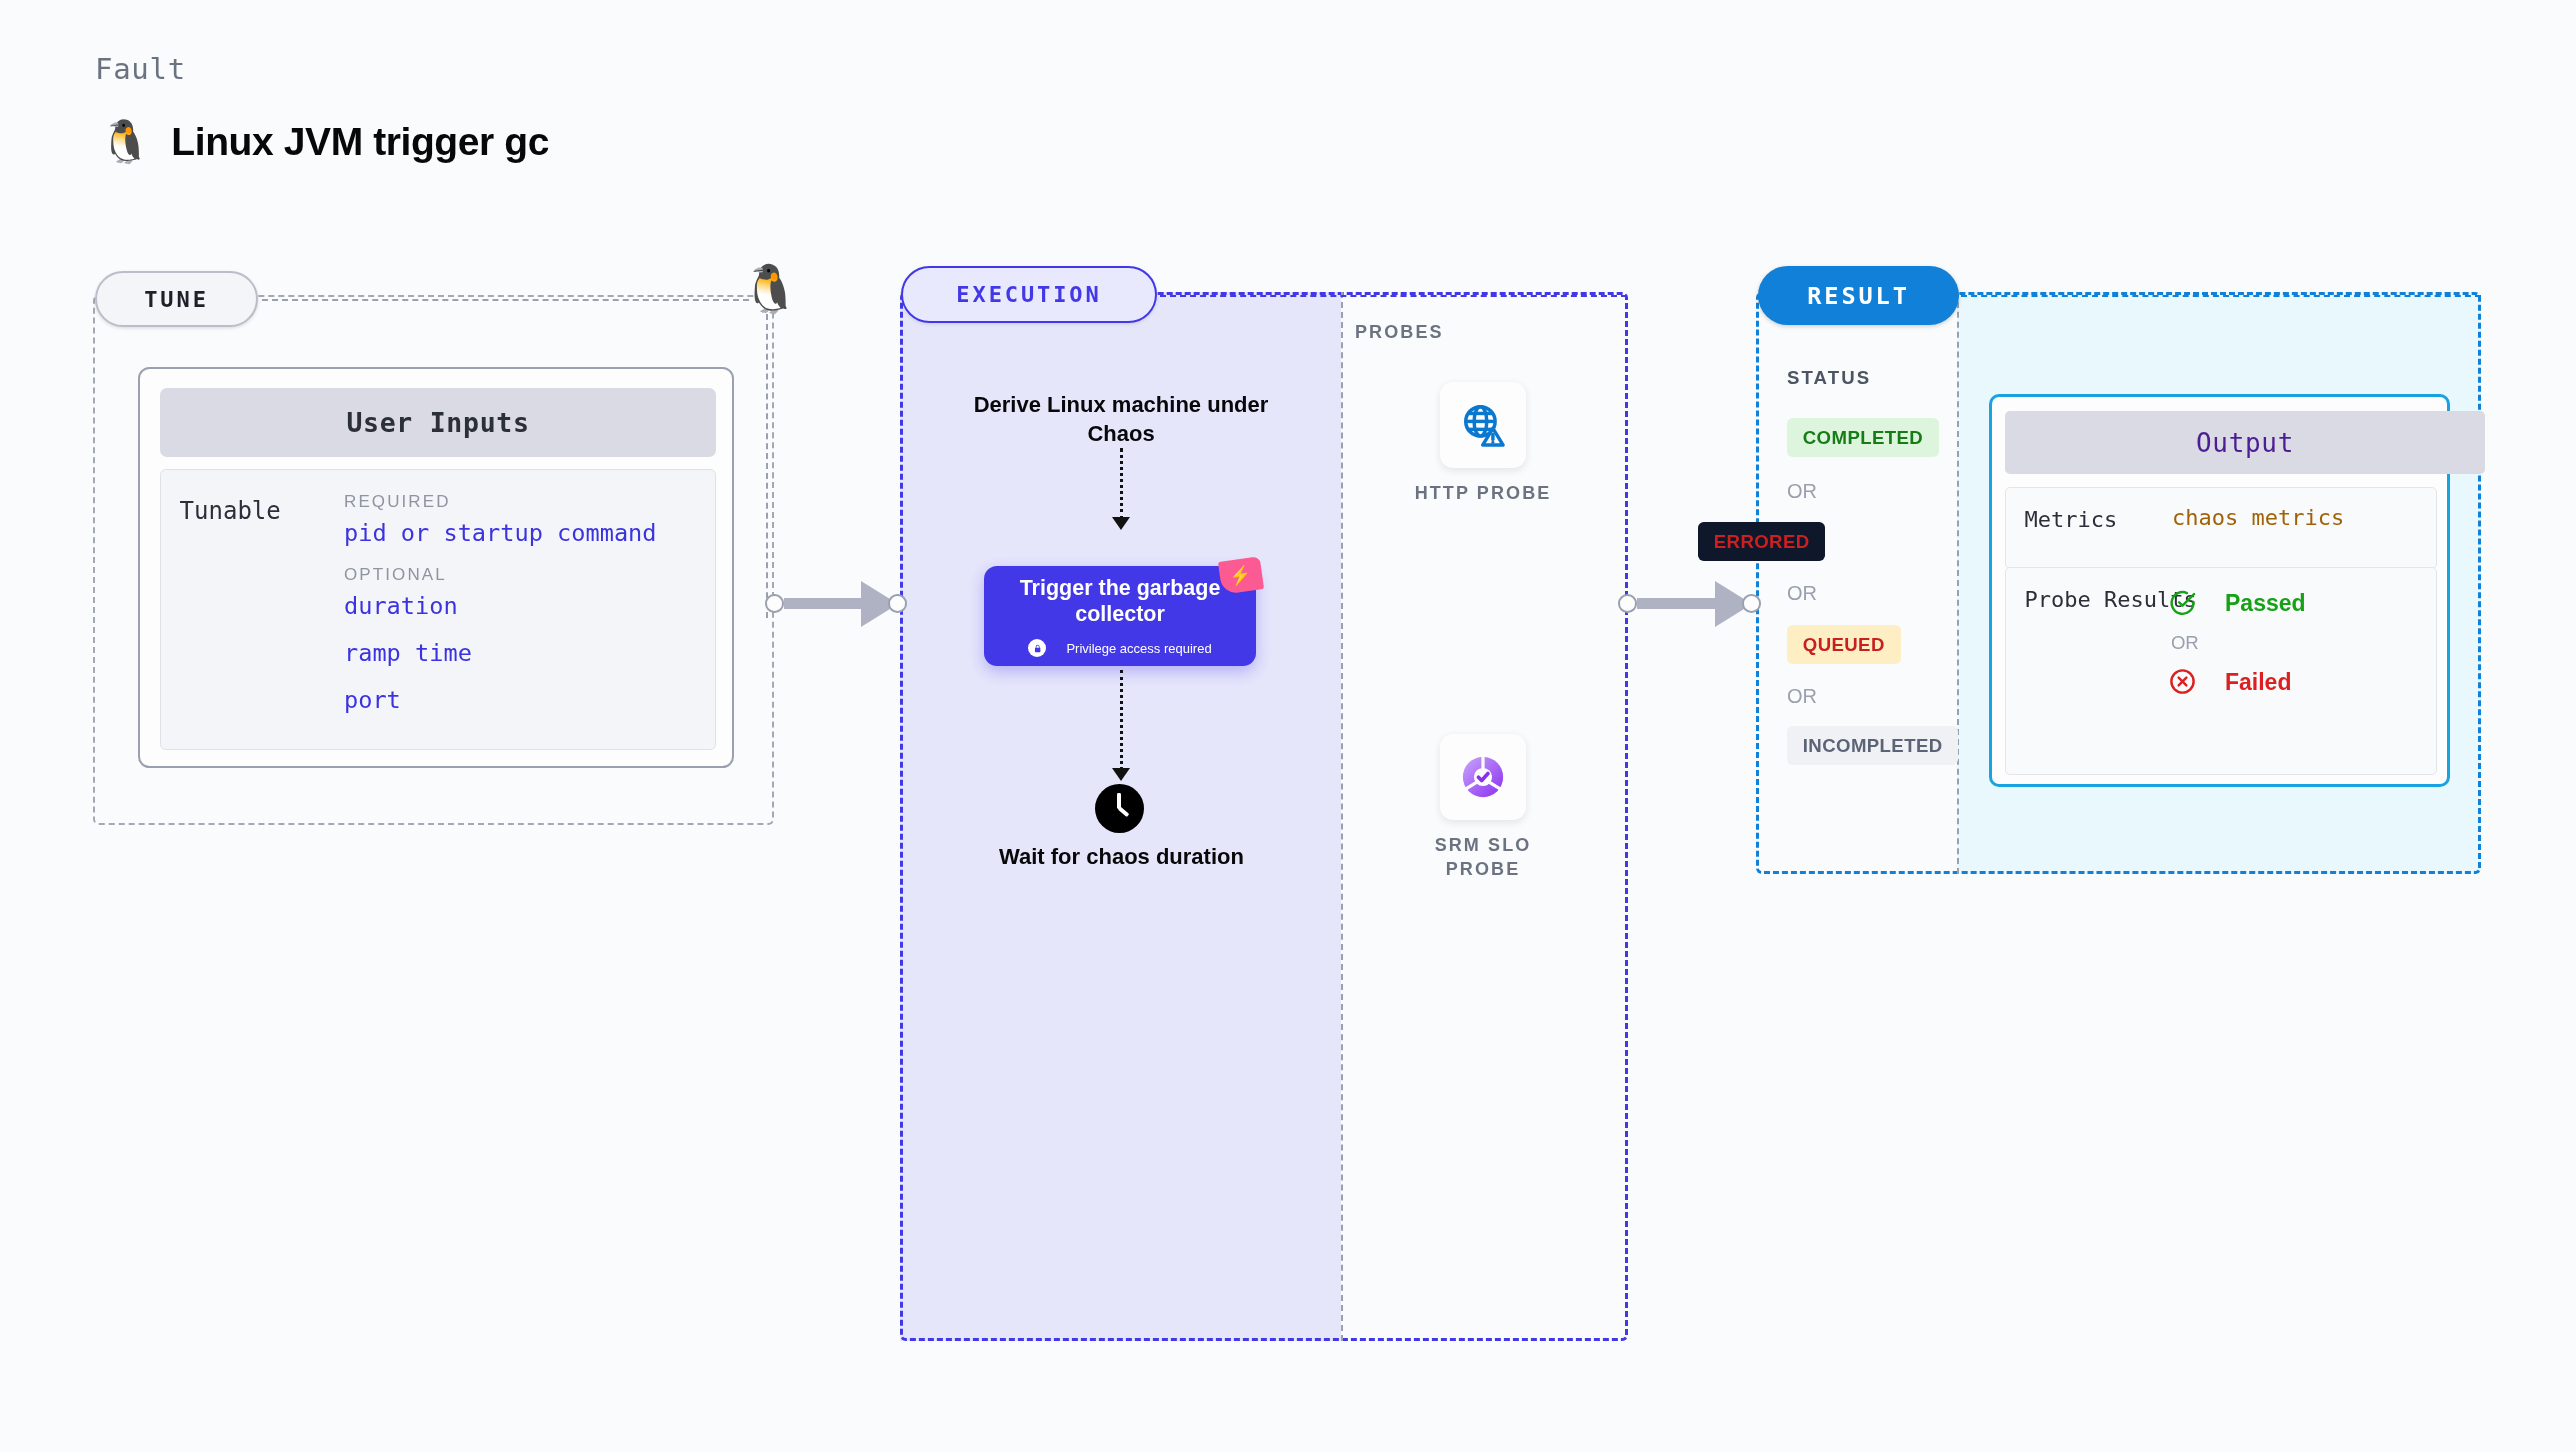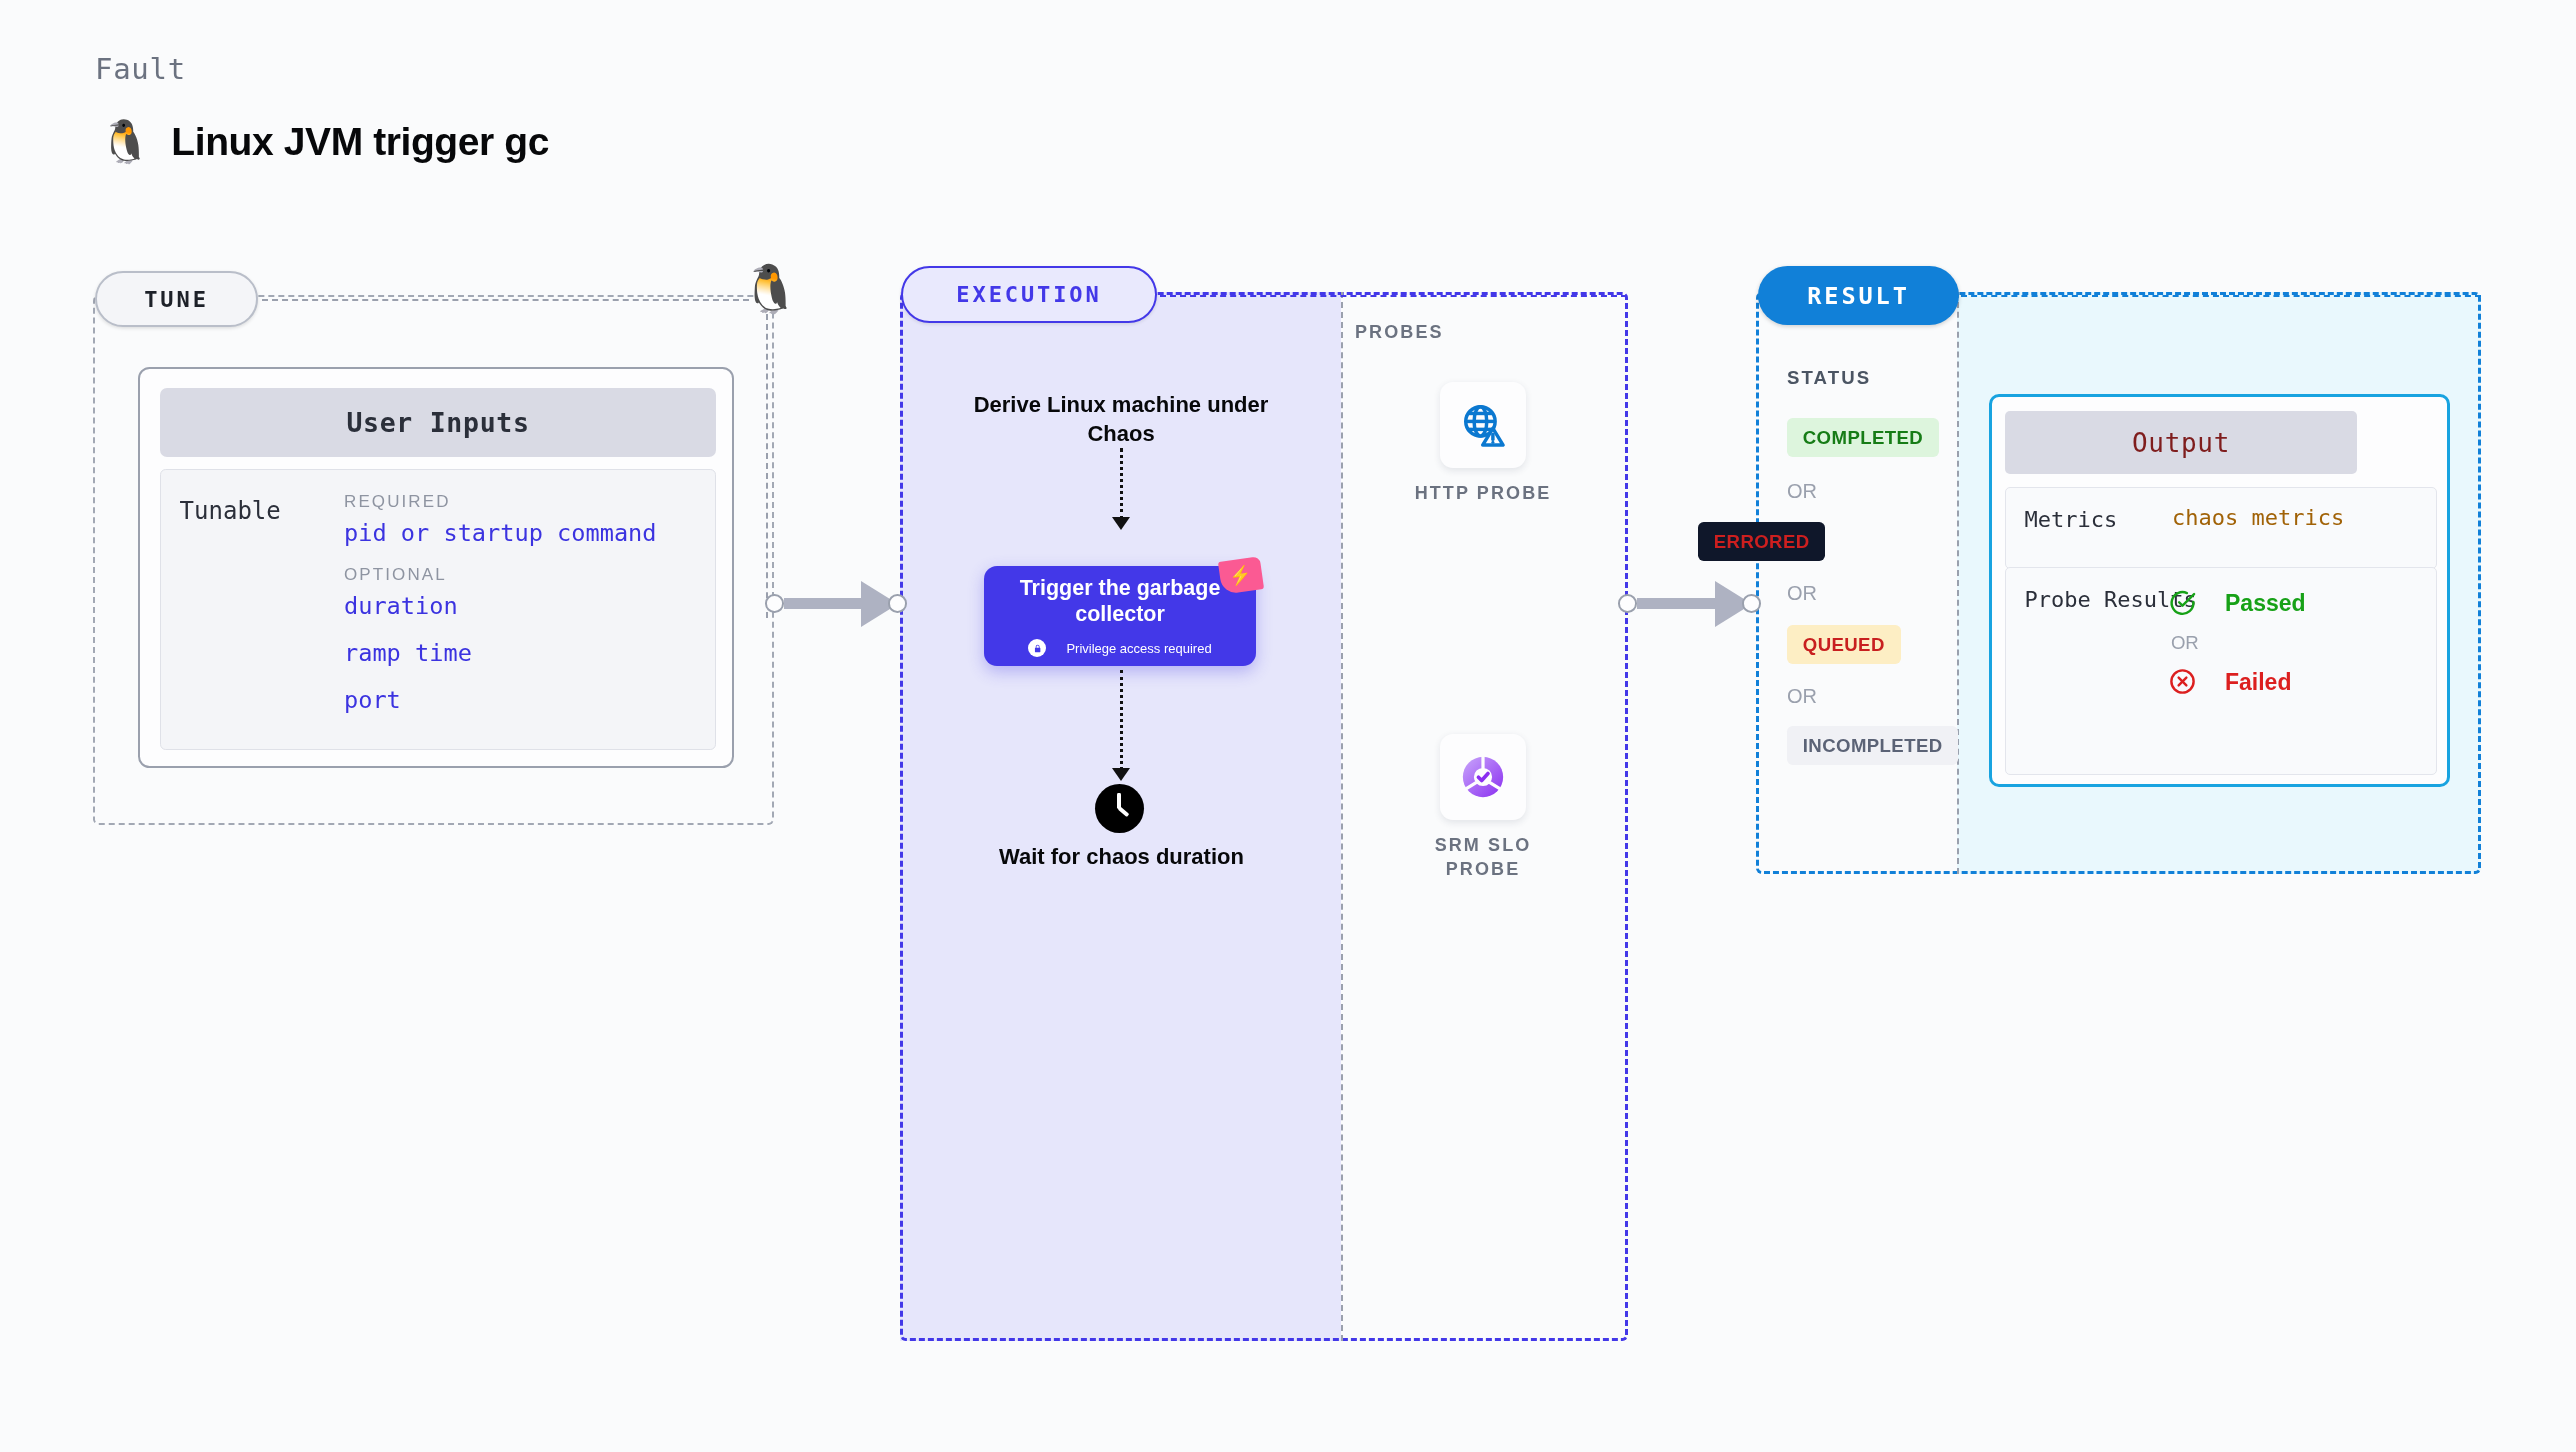--- a/index.html
+++ b/index.html
@@ -197,24 +197,24 @@
   .b-queued      { left: 1787px; top: 625px; background: #fdeec4; color: #c81f1f; }
   .or-3          { left: 1787px; top: 685px; }
   .b-incompleted { left: 1787px; top: 726px; background: #f0f1f5; color: #5b6376; }
 
   
   .out-card {
     position: absolute; left: 1989px; top: 394px; width: 461px; height: 393px;
     background: #fdfdfe; border: 3.6px solid #18a3e0; border-radius: 10px;
   }
   .out-head {
-    position: absolute; left: 13px; top: 14.3px; width: 352px; height: 63px;
+    position: absolute; left: 13px; top: 14.3px; width: 480px; height: 63px;
     background: #d9dae4; border-radius: 5px;
     display: flex; align-items: center; justify-content: center;
-    font-family: "DejaVu Sans Mono", monospace; font-size: 26px; color: #7f1d1d; letter-spacing: 0.7px;
+    font-family: "DejaVu Sans Mono", monospace; font-size: 26px; color: #4c1d95; letter-spacing: 0.7px;
   }
   .out-row {
     position: absolute; left: 13px; width: 432px;
     background: #f9fafc; border: 1.4px solid #e3e5ec; border-radius: 5px;
   }
   .out-row-metrics { top: 90px; height: 82px; }
   .out-row-probes  { top: 170px; height: 208px; }
   .out-key {
     position: absolute; left: 18.6px; top: 17px;
     font-family: "DejaVu Sans Mono", monospace; font-size: 22px; color: #2b2f3a; line-height: 1.36;

